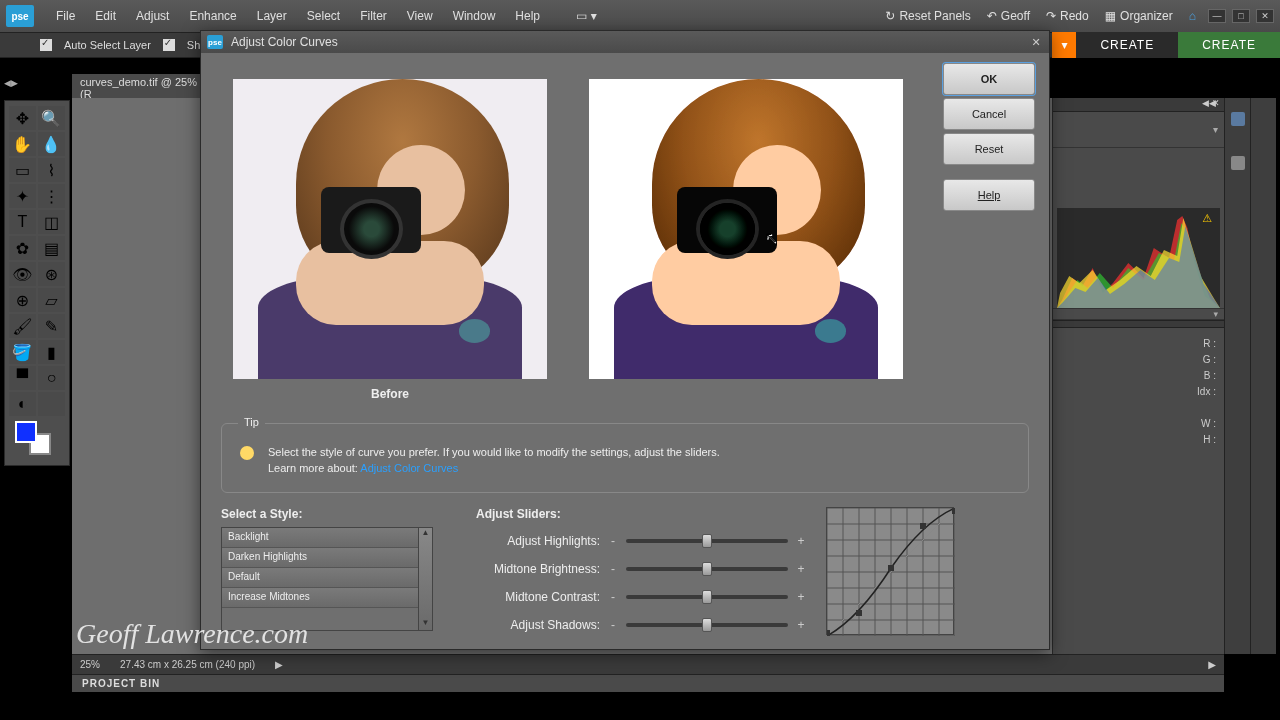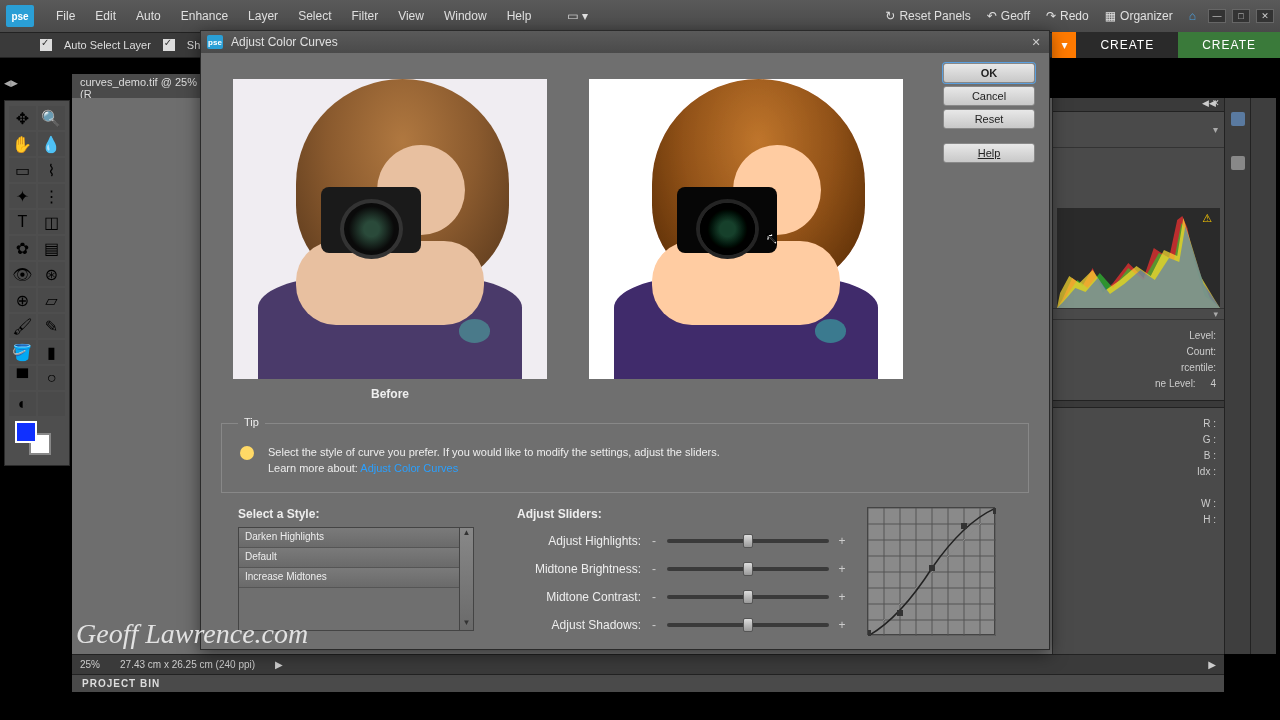--- a/index.html
+++ b/index.html
@@ -62,33 +62,33 @@
 .dlg-close { margin-left:auto; width:14px; height:14px; color:#ccc; font-size:11px; display:flex; align-items:center; justify-content:center;}
 .dlg-body { padding:10px 14px; position:relative; height:calc(100% - 22px);}
 
 .preview-row { display:flex; gap:42px; justify-content:flex-start; padding-left:18px;}
 .preview-box { width:314px;margin-top:16px; }
 .preview-img { width:314px; height:300px; background:#f0edf2; position:relative; overflow:hidden;}
 .preview-img.after { filter:contrast(1.2) saturate(1.1);}
 .preview-lbl { text-align:center; color:#eee; font-size:12px; font-weight:bold; margin-top:8px;}
 
 .dlg-buttons { position:absolute; right:14px; top:10px; width:92px; display:flex; flex-direction:column; gap:3px;}
-.dlg-btn { height:20px; background:linear-gradient(#e8e8e8,#c8c8c8); border:1px solid #888; border-radius:3px; font-size:11px; color:#222; display:flex; align-items:center; justify-content:center;}
+.dlg-btn { height:32px; background:linear-gradient(#e8e8e8,#c8c8c8); border:1px solid #888; border-radius:3px; font-size:11px; color:#222; display:flex; align-items:center; justify-content:center;}
 .dlg-btn.primary { font-weight:bold; box-shadow:0 0 0 1px #5aa0e0;}
 
-.tip-box { margin:22px 6px 0; border:1px solid #888; border-radius:0; padding:20px 18px 16px; position:relative;}
+.tip-box { margin:22px 6px 0; border:1px solid #888; border-radius:6px; padding:20px 18px 16px; position:relative;}
 .tip-label { position:absolute; top:-8px; left:16px; background:#6f6f6f; color:#eee; font-size:11px; padding:0 6px;}
 .tip-row { display:flex; gap:14px; align-items:flex-start;}
 .tip-bulb { width:14px; height:14px; background:#ffd966; border-radius:50%; margin-top:2px; flex-shrink:0;}
 .tip-text { color:#eee; font-size:11px; line-height:16px;}
 .tip-link { color:#2aa0ff;}
 
 .lower-row { display:flex; margin-top:14px; gap:20px; padding:0 6px;}
 .section-lbl { color:#eee; font-size:12px; font-weight:bold; margin-bottom:6px;}
-.style-list-wrap { width:236px;margin-left:17px;}
+.style-list-wrap { width:212px;}
 .style-list { border:1px solid #444; height:104px; display:flex;}
 .style-items { flex:1; }
 .style-item { height:20px; background:linear-gradient(#7a7a7a,#6a6a6a); border-bottom:1px solid #555; color:#eee; font-size:10px; padding:3px 6px;}
 .style-item.sel { background:#2a2a2a; color:#fff;}
 .style-scroll { width:14px; background:linear-gradient(#888,#6a6a6a); border-left:1px solid #444; display:flex; flex-direction:column; justify-content:space-between; align-items:center;}
 .sc-arr { height:12px; font-size:8px; color:#333;}
 .sliders-col { width:330px;margin-left:23px;}
 .slider-row { display:flex; align-items:center; height:28px; gap:8px;}
 .slider-lbl { width:124px; text-align:right; color:#eee; font-size:12px;}
 .slider-minus, .slider-plus { width:10px; color:#ccc; font-size:12px; text-align:center;}
@@ -110,21 +110,21 @@
 
 .cursor { position:absolute; left:764px; top:228px; z-index:300; font-size:16px; color:#000; text-shadow:1px 1px 0 #fff;}
 </style>
 </head>
 <body>
 
 <div class="menubar">
   <div class="app-icon">pse</div>
   <div class="menu-item">File</div>
   <div class="menu-item">Edit</div>
-  <div class="menu-item">Auto</div>
+  <div class="menu-item">Adjust</div>
   <div class="menu-item">Enhance</div>
   <div class="menu-item">Layer</div>
   <div class="menu-item">Select</div>
   <div class="menu-item">Filter</div>
   <div class="menu-item">View</div>
   <div class="menu-item">Window</div>
   <div class="menu-item">Help</div>
   <div style="width:20px"></div>
   <div class="mr-btn">▭ ▾</div>
   <div class="menu-spacer"></div>
@@ -241,32 +241,20 @@
     <svg width="100%" height="100%" viewBox="0 0 160 100" preserveAspectRatio="none">
       <polygon points="0,100 5,92 15,70 25,78 35,60 45,85 55,75 70,55 85,70 95,40 110,50 118,12 123,8 128,20 135,55 145,88 160,100" fill="#e03030" opacity="0.8"></polygon>
       <polygon points="0,100 8,90 20,72 30,80 42,65 55,80 70,60 85,72 100,45 115,52 122,15 128,25 138,60 150,90 160,100" fill="#30c030" opacity="0.7"></polygon>
       <polygon points="0,100 3,85 12,68 22,75 35,62 48,82 62,72 78,58 92,68 105,42 118,48 124,10 130,30 142,70 155,92 160,100" fill="#ffe030" opacity="0.7"></polygon>
       <polygon points="0,100 6,94 18,80 28,84 40,70 52,86 66,76 82,62 96,72 110,50 120,54 126,18 132,38 144,76 156,94 160,100" fill="#3060e0" opacity="0.5"></polygon>
     </svg>
   </div>
   <div style="height:12px; border-top:1px solid #333; border-bottom:1px solid #333; display:flex; justify-content:flex-end; padding-right:6px;">
       <span style="color:#aaa;font-size:9px;">▾</span>
     </div>
-  <div class="rstats">
-    <div class="rrow">
-        <span>Level:</span>
-      </div>
-    <div class="rrow">
-        <span>Count:</span>
-      </div>
-    <div class="rrow">
-        <span>rcentile:</span>
-      </div>
-    <div class="rrow"><span>ne Level:</span>&nbsp;<span>4</span></div>
-  </div>
   <div style="height:8px; background:#3a3a3a; border-top:1px solid #222; border-bottom:1px solid #222;"></div>
   <div class="rstats">
     <div class="rrow">
         <span>R :</span>
       </div>
     <div class="rrow">
         <span>G :</span>
       </div>
     <div class="rrow">
         <span>B :</span>
@@ -356,20 +344,21 @@
           <span class="tip-link">Adjust Color Curves</span>
         </div>
       </div>
     </div>
 
     <div class="lower-row">
       <div class="style-list-wrap">
         <div class="section-lbl">Select a Style:</div>
         <div class="style-list">
           <div class="style-items">
+            <div class="style-item">Backlight</div>
             <div class="style-item">Darken Highlights</div>
             <div class="style-item">Default</div>
             <div class="style-item">Increase Midtones</div>
           </div>
           <div class="style-scroll">
             <div class="sc-arr">▲</div>
             <div class="sc-arr">▼</div>
           </div>
         </div>
       </div>

